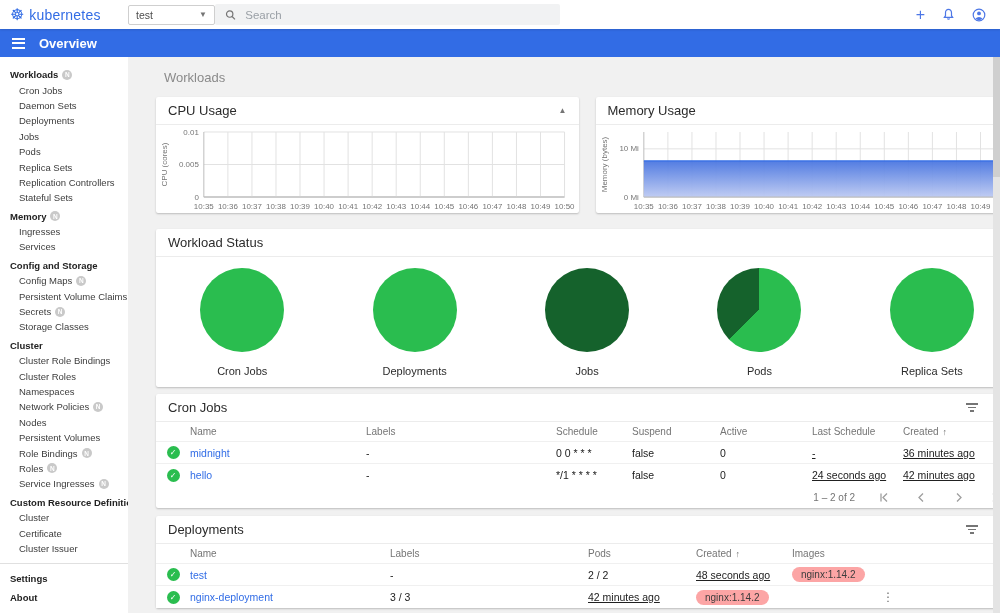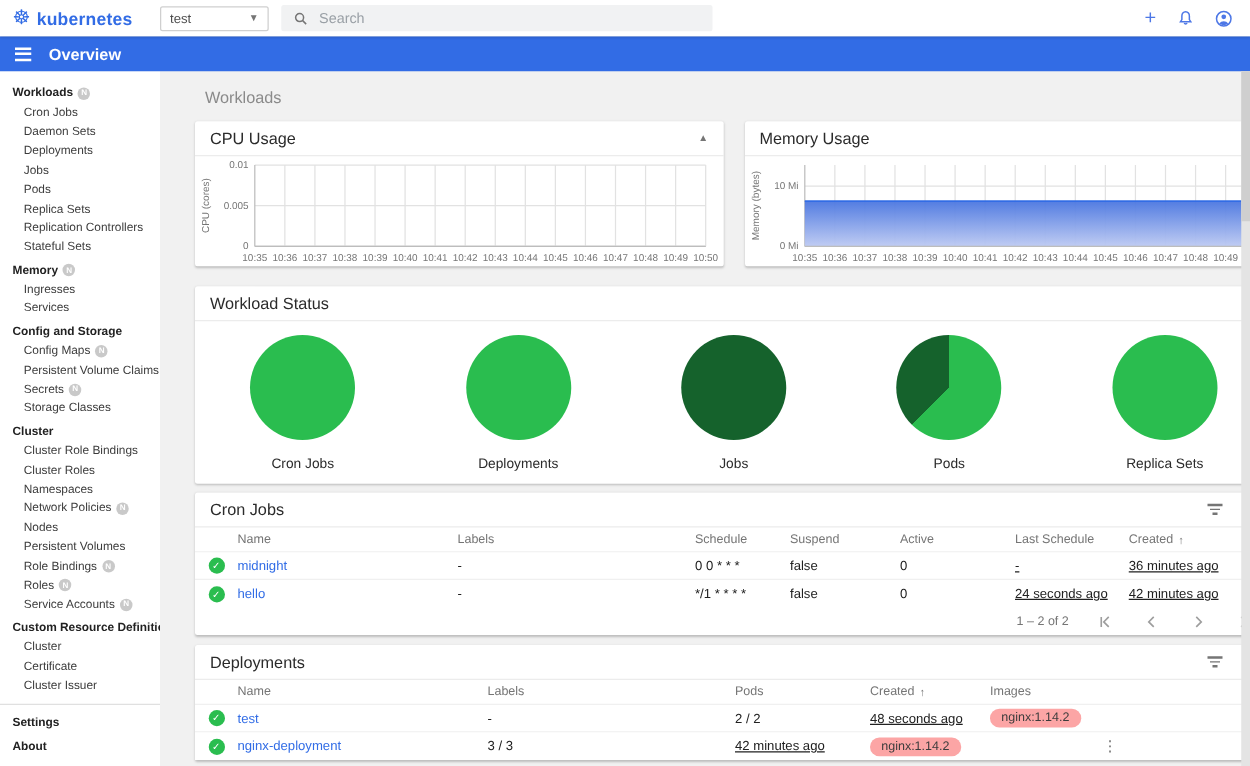--- a/index.html
+++ b/index.html
@@ -2,24 +2,24 @@
 <html><head>
 <meta charset="utf-8">
 <style>
   * { box-sizing: border-box; margin: 0; padding: 0; }
   html,body { width:1000px; height:613px; overflow:hidden; font-family:"Liberation Sans", sans-serif; background:#f1f1f1; }
 
   
   .topbar { height:29px; background:#fff; display:flex; align-items:center; position:relative; z-index:3; box-shadow:0 1px 2px rgba(0,0,0,.12); }
   .logo { width:128px; display:flex; align-items:center; gap:5px; padding-left:10px; }
   .logo-glyph { color:#326ce5; font-size:16px; line-height:1; }
-  .logo-text { color:#326ce5; font-size:14px; font-weight:bold; letter-spacing:.2px; }
+  .logo-text { color:#326ce5; font-size:14px; font-weight:normal; letter-spacing:.2px; }
   .ns-select { width:87px; height:20px; border:1px solid #cfcfcf; border-radius:2px; display:flex; align-items:center; justify-content:space-between; padding:0 7px; font-size:10.5px; color:#4d4d4d; background:#fff; cursor:pointer; }
   .ns-caret { color:#757575; font-size:8px; }
-  .searchbar { width:345px; height:21px; margin-left:10px; background:#f1f2f3; border-radius:2px; display:flex; align-items:center; gap:9px; padding:0 10px; }
+  .searchbar { width:345px; height:21px; background:#f1f2f3; border-radius:2px; display:flex; align-items:center; gap:9px; padding:0 10px; }
   .searchbar input { border:none; outline:none; background:transparent; font-size:11.5px; color:#333; width:100%; font-family:"Liberation Sans", sans-serif; }
   .searchbar input::placeholder { color:#9aa0a6; }
   .top-actions { margin-left:auto; display:flex; align-items:center; gap:17px; padding-right:14px; }
   .top-actions .act { color:#4d77e6; cursor:pointer; display:flex; align-items:center; }
   .plus-glyph { font-size:16px; font-weight:400; line-height:1; }
 
   
   .appbar { height:28px; background:#326ce5; display:flex; align-items:center; gap:12px; padding-left:10px; position:relative; z-index:2; }
   .hamburger { display:flex; flex-direction:column; gap:2.5px; cursor:pointer; padding:4px 2px; }
   .hamburger i { display:block; width:13px; height:2px; background:#fff; }
@@ -208,21 +208,21 @@
         </div>
         <div class="nav-row nav-item">
           <span class="nav-label">Role Bindings</span>
           <span class="nav-badge">N</span>
         </div>
         <div class="nav-row nav-item">
           <span class="nav-label">Roles</span>
           <span class="nav-badge">N</span>
         </div>
         <div class="nav-row nav-item">
-          <span class="nav-label">Service Accounts</span>
+          <span class="nav-label">Service Ingresses</span>
           <span class="nav-badge">N</span>
         </div>
         <div class="nav-row nav-header">
           <span class="nav-label">Custom Resource Definitions</span>
         </div>
         <div class="nav-row nav-item">
           <span class="nav-label">Cluster</span>
         </div>
         <div class="nav-row nav-item">
           <span class="nav-label">Certificate</span>

